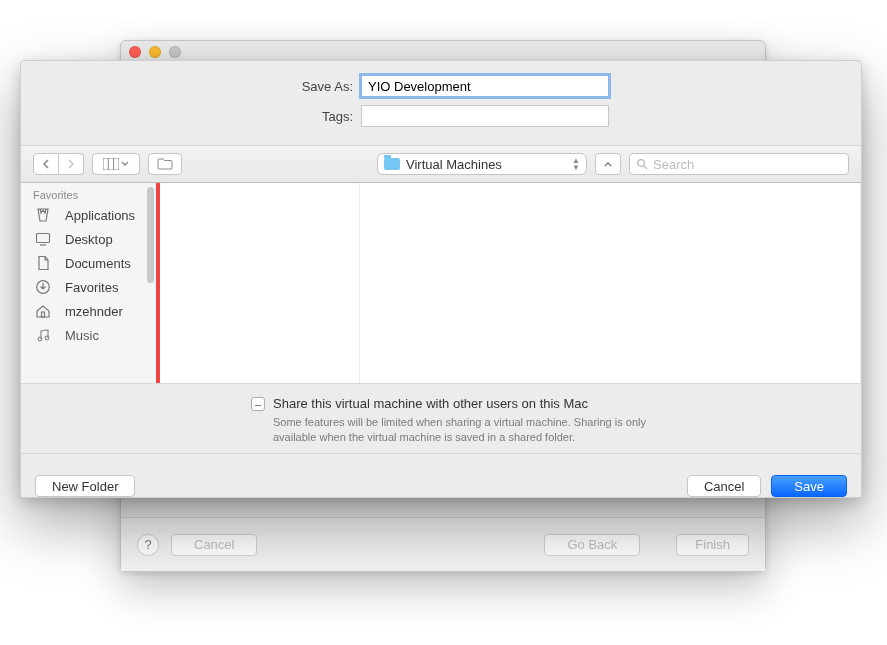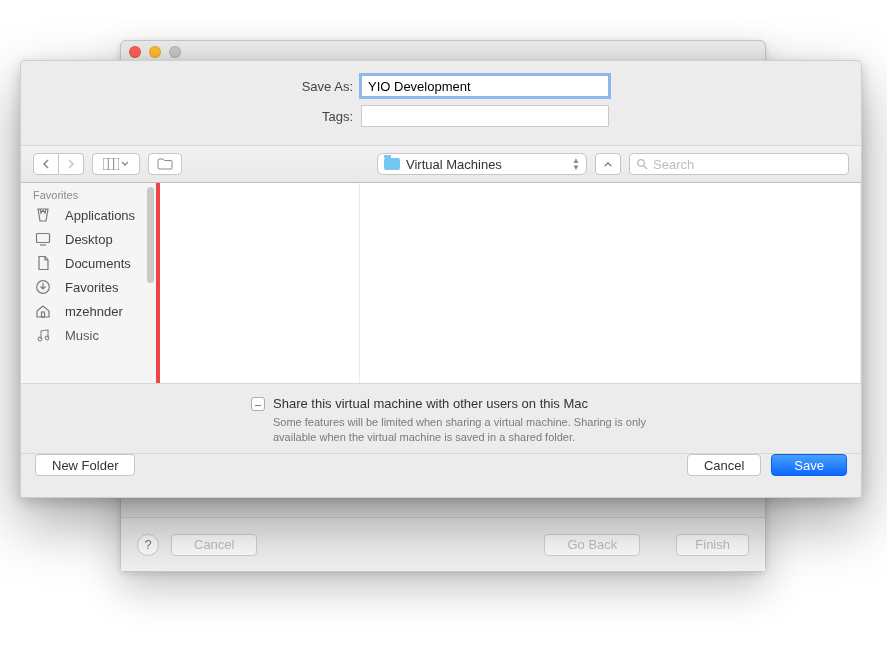--- a/index.html
+++ b/index.html
@@ -131,21 +131,21 @@
     border-top:1px solid #d7d7d7;
     padding:12px 20px 8px 20px; background:#ececec;
   }
   .share-row { display:flex; align-items:flex-start; gap:8px; margin-left:210px; }
   .mixed-box { width:14px; height:14px; background:#fff; border:1px solid #adadad; border-radius:3px; display:flex; align-items:center; justify-content:center; font-size:11px; color:#555; margin-top:1px;}
   .share-text { font-size:13px; color:#333; }
   .share-sub { font-size:11px; color:#7a7a7a; margin-left:232px; margin-top:4px; max-width:400px; line-height:1.35;}
 
   .sheet-footer {
     height:44px; border-top:1px solid #d7d7d7; background:#ececec;
-    display:flex; align-items:flex-start; padding:0 14px; gap:10px;
+    display:flex; align-items:flex-end; padding:0 14px; gap:10px;
   }
   .sf-left { }
   .sf-right { margin-left:auto; display:flex; gap:10px;}
   .mac-btn { height:22px; padding:0 16px; background:#fff; border:1px solid #c6c6c6; border-radius:4px; font-size:13px; color:#333;}
   .mac-btn.primary { background:linear-gradient(#4aa0ff,#0a67ff); color:#fff; border:1px solid #0b62e8; padding:0 22px;}
 
   svg { display:block; }
 </style>
 </head>
 <body>

